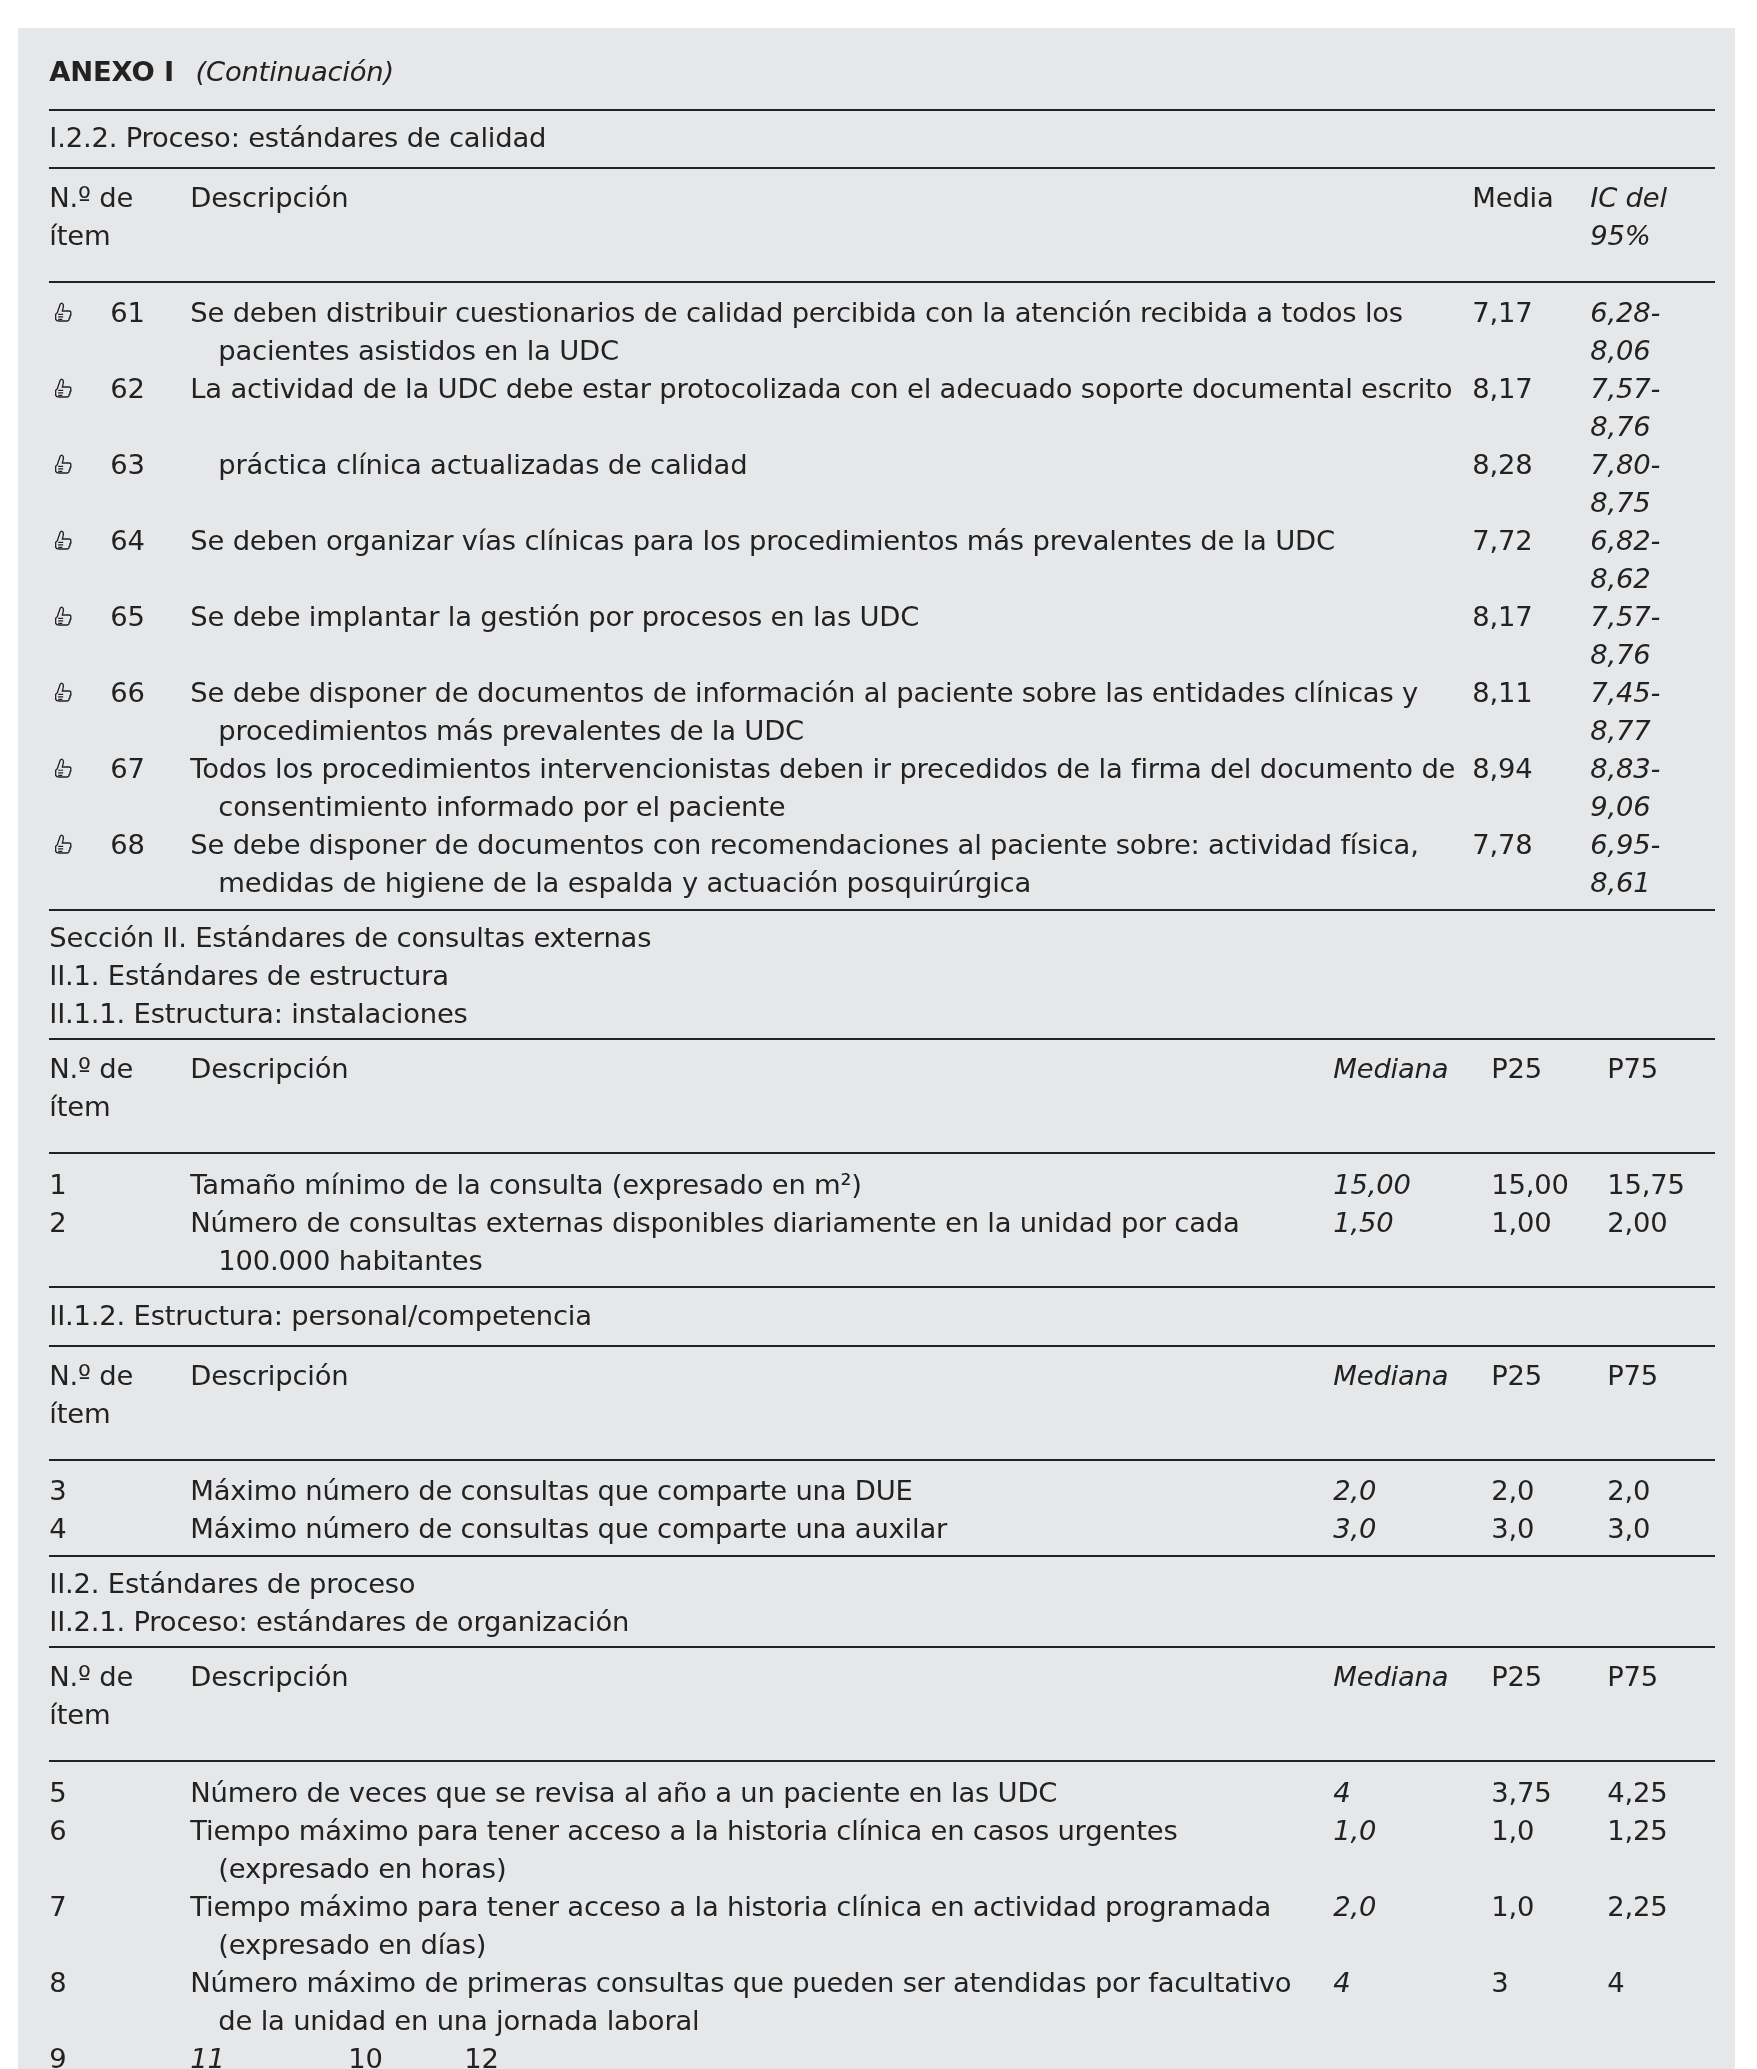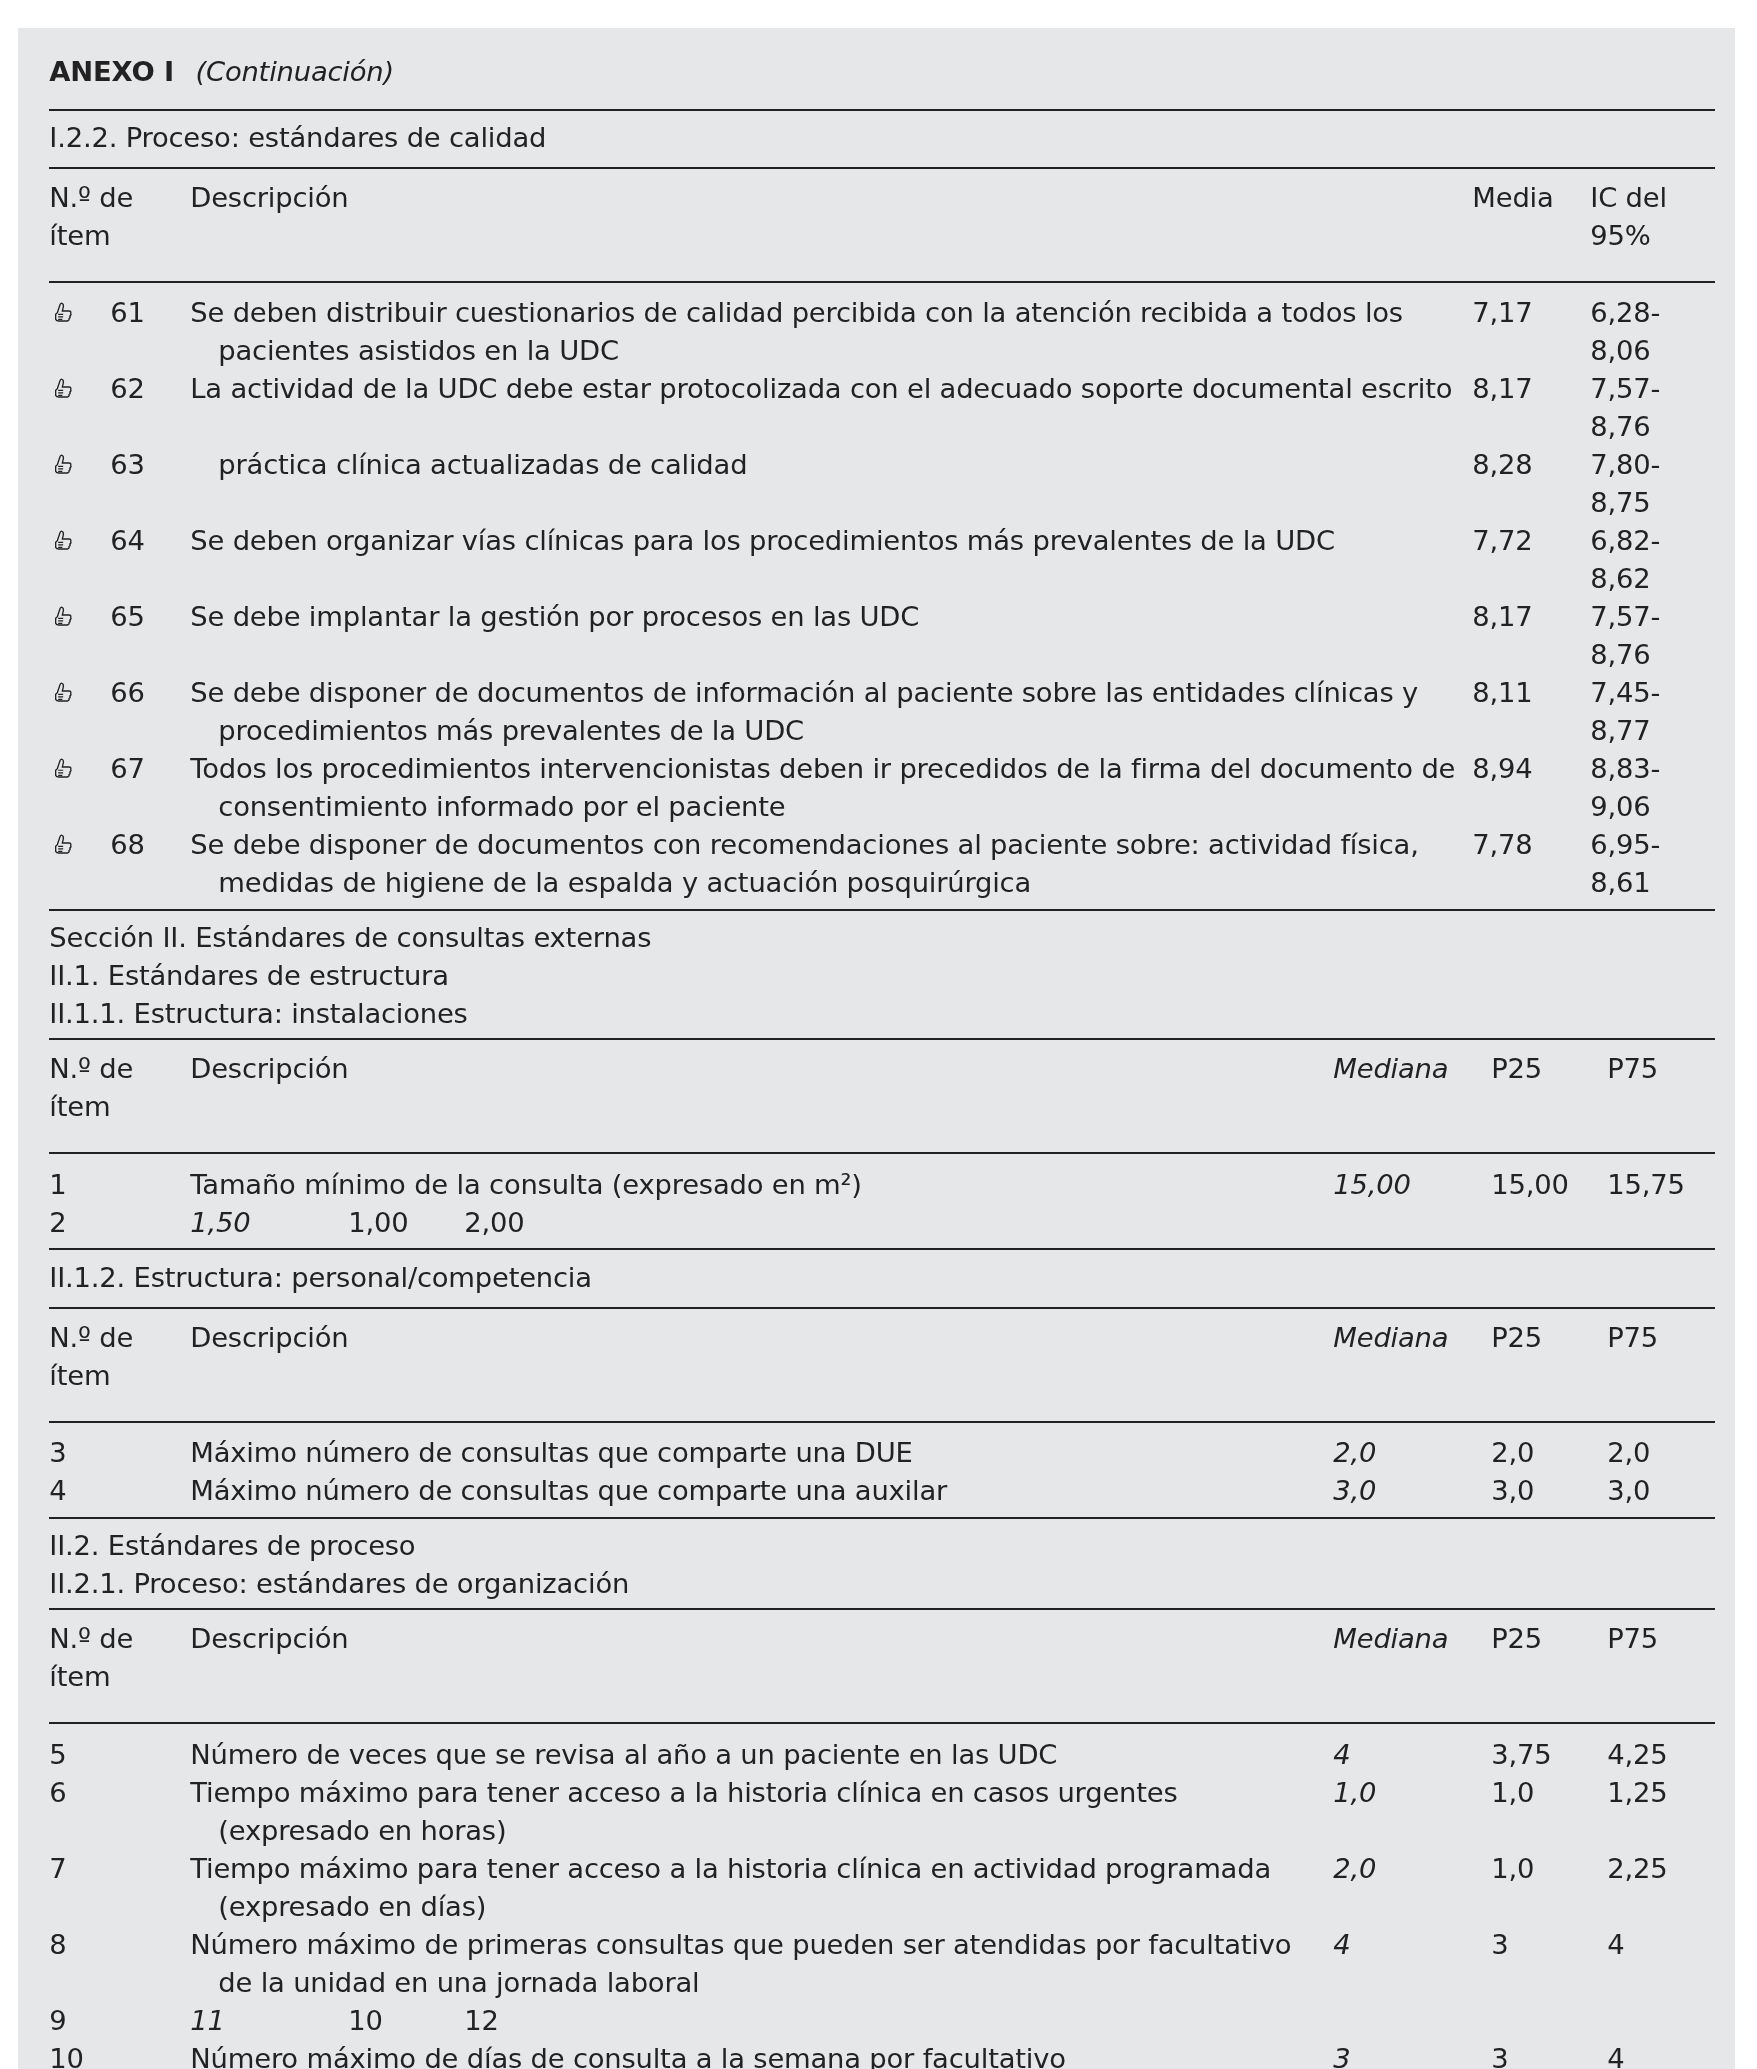--- a/index.html
+++ b/index.html
@@ -16,21 +16,21 @@
   .plainhead div { height: 38px; }
   .thead { display: flex; padding: 10px 0 26px 0; }
   .tbody { padding: 11.6px 0 6.6px 0; }
   .row { display: flex; }
   .c-num { width: 141px; flex: none; }
   .c-num-icon { width: 141px; flex: none; display: flex; }
   .c-num-icon .ic { width: 61px; display: inline-flex; align-items: center; height: 38px; }
   .c-desc { flex: 1; padding-right: 16.6px; }
   .c-desc .l2 { padding-left: 28px; }
   .c-media { width: 118px; flex: none; }
-  .c-ic { width: 125px; flex: none; }
+  .c-ic { width: 125px; flex: none; font-style: italic; }
   .c-med { width: 158px; flex: none; font-style: italic; }
   .c-p25 { width: 116px; flex: none; }
   .c-p75 { width: 108px; flex: none; }
   svg { display: block; }
 </style>
 </head>
 <body>
 
 <div class="panel">
   <div class="content">
@@ -213,20 +213,24 @@
           <div class="c-num">1</div>
           <div class="c-desc">
             <div>Tamaño mínimo de la consulta (expresado en m²)</div>
           </div>
           <div class="c-med">15,00</div>
           <div class="c-p25">15,00</div>
           <div class="c-p75">15,75</div>
         </div>
         <div class="row">
           <div class="c-num">2</div>
+          <div class="c-desc">
+            <div>Número de consultas externas disponibles diariamente en la unidad por cada</div>
+            <div class="l2">100.000 habitantes</div>
+          </div>
           <div class="c-med">1,50</div>
           <div class="c-p25">1,00</div>
           <div class="c-p75">2,00</div>
         </div>
       </div>
     <div class="rule"></div>
 
     <div class="sectionhead">II.1.2. Estructura: personal/competencia</div>
     <div class="rule"></div>
     <div class="thead med-head">

